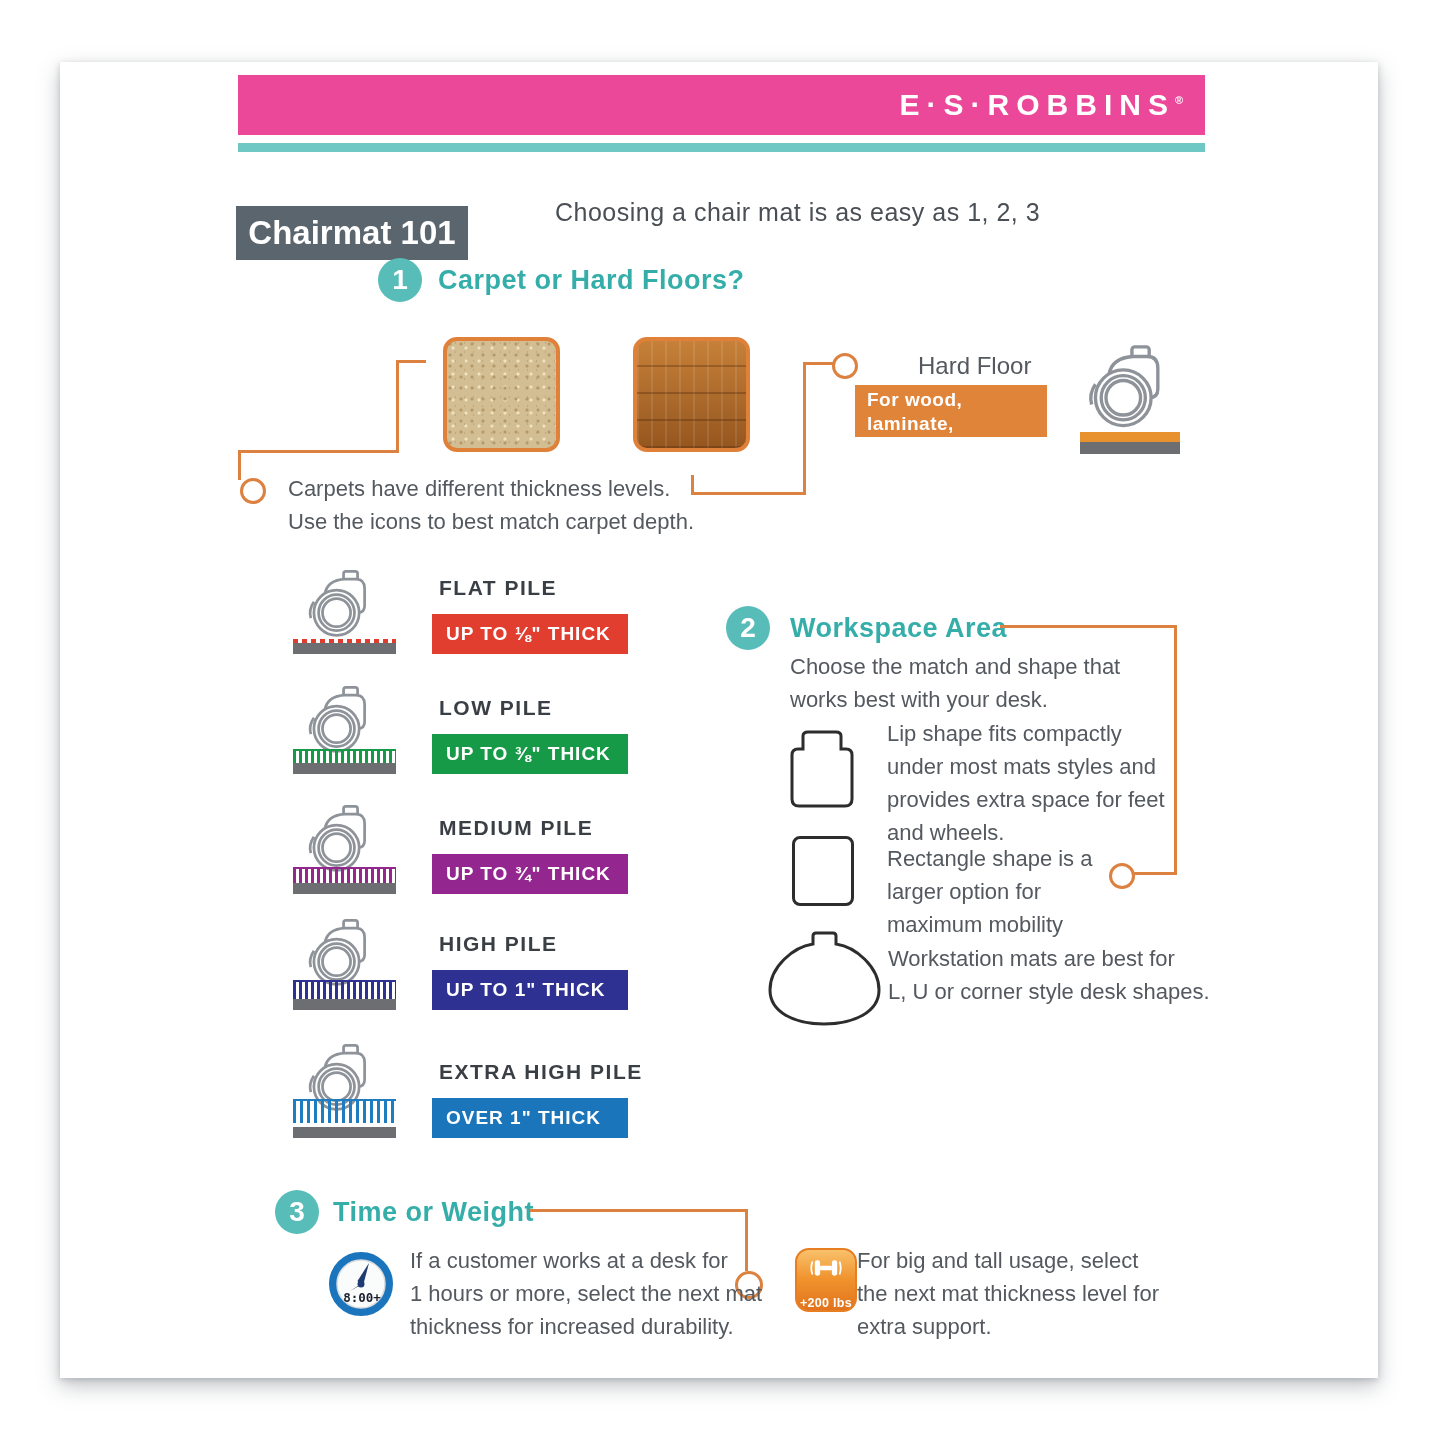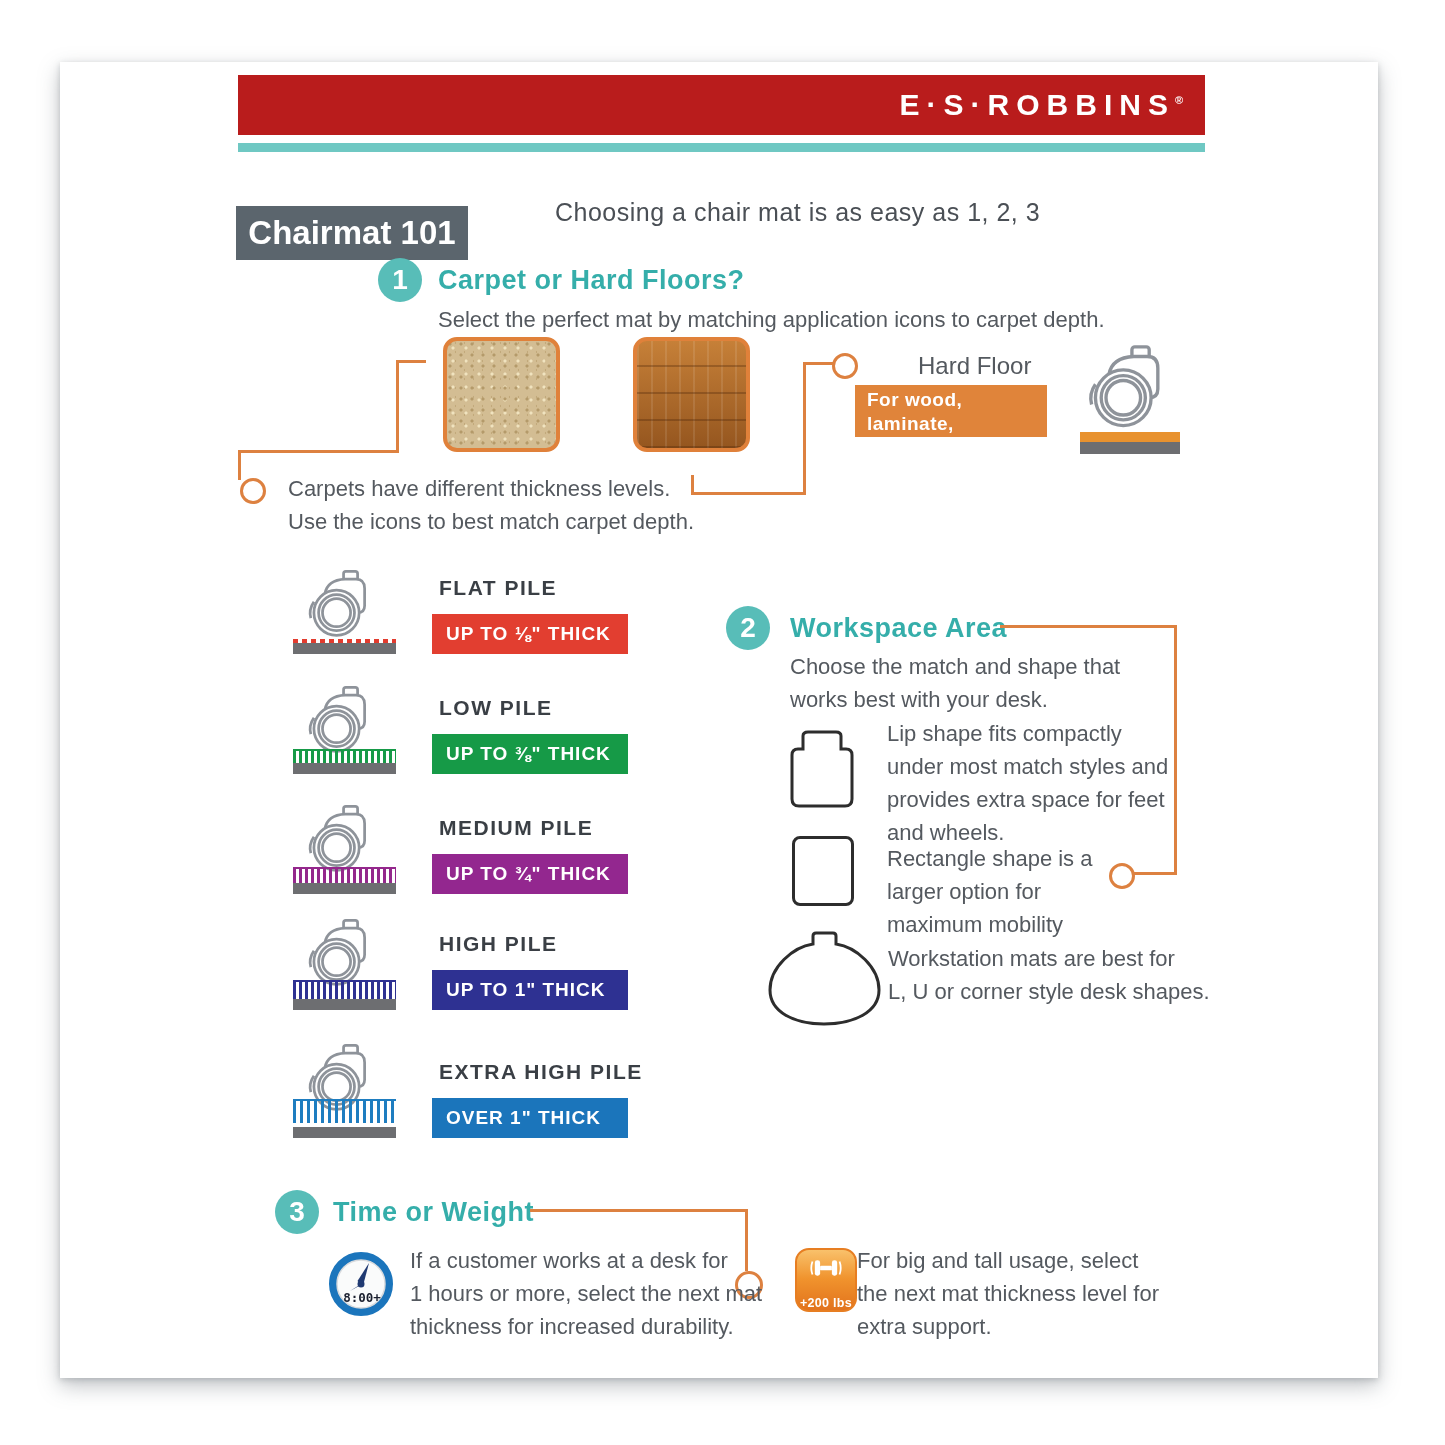--- a/index.html
+++ b/index.html
@@ -2,21 +2,21 @@
 <html><head>
 <meta charset="utf-8">
 <style>
   html,body{margin:0;padding:0;background:#ffffff;}
   .stage{position:relative;width:1445px;height:1445px;background:#ffffff;overflow:hidden;
          font-family:"Liberation Sans",sans-serif;}
   .page{position:absolute;left:60px;top:62px;width:1318px;height:1316px;background:#ffffff;
         box-shadow:0 8px 20px rgba(120,126,132,.45), 0 2px 6px rgba(120,126,132,.35);}
 
   
-  .blackbar{position:absolute;left:178px;top:13px;width:967px;height:60px;background:#b91c1c;
+  .blackbar{position:absolute;left:178px;top:13px;width:967px;height:60px;background:#ec4899;
             display:flex;align-items:center;justify-content:flex-end;padding-right:22px;box-sizing:border-box;}
   .logo{color:#ffffff;font-weight:bold;font-size:30px;letter-spacing:7px;}
   .logo sup{font-size:11px;letter-spacing:0;}
   .tealline{position:absolute;left:178px;top:81px;width:967px;height:9px;background:#6fc8c3;}
   .titlebox{position:absolute;left:176px;top:120px;width:232px;height:54px;background:#5b656d;
             color:#ffffff;font-weight:bold;font-size:33px;display:flex;align-items:center;justify-content:center;margin-top:24px;}
   .subtitle{position:absolute;left:495px;top:136px;font-size:25px;color:#4a4f55;letter-spacing:0.5px;}
 
   
   .stepnum{position:absolute;width:44px;height:44px;border-radius:50%;background:#58bdb8;color:#ffffff;
@@ -80,21 +80,20 @@
 
   <div class="blackbar">
     <div class="logo"><span>E·S·ROBBINS</span><sup>®</sup></div>
   </div>
   <div class="tealline"></div>
   <div class="titlebox">Chairmat 101</div>
   <div class="subtitle">Choosing a chair mat is as easy as 1, 2, 3</div>
 
   <div class="stepnum" style="left:318px;top:196px;">1</div>
   <div class="step-title" style="left:378px;top:203px;">Carpet or Hard Floors?</div>
-  <div class="txt" style="left:378px;top:241px;">Select the perfect mat by matching application icons to carpet depth.</div>
 
   <div class="swatch carpet-tex" style="left:383px;top:275px;"></div>
   <div class="swatch wood-tex" style="left:573px;top:275px;"></div>
 
   <div class="oline" style="left:336px;top:298px;width:30px;height:3px;"></div>
   <div class="oline" style="left:336px;top:298px;width:3px;height:93px;"></div>
   <div class="oline" style="left:178px;top:388px;width:161px;height:3px;"></div>
   <div class="oline" style="left:178px;top:388px;width:3px;height:30px;"></div>
   <div class="ocircle" style="left:180px;top:416px;"></div>
   <div class="txt" style="left:228px;top:410px;">
@@ -228,21 +227,21 @@
   <div class="txt" style="left:730px;top:588px;">
     <div>Choose the match and shape that</div>
     <div>works best with your desk.</div>
   </div>
 
   <svg style="position:absolute;left:730px;top:668px;" width="64" height="78" viewBox="0 0 64 78">
     <path d="M18 2 H46 Q51 2 51 6 V19 H56 Q62 19 62 25 V69 Q62 76 55 76 H9 Q2 76 2 69 V25 Q2 19 8 19 H13 V6 Q13 2 18 2 Z" fill="none" stroke="#2d2d2d" stroke-width="3"></path>
   </svg>
   <div class="txt" style="left:827px;top:655px;">
     <div>Lip shape fits compactly</div>
-    <div>under most match styles and</div>
+    <div>under most mats styles and</div>
     <div>provides extra space for feet</div>
     <div>and wheels.</div>
   </div>
 
   <div class="rectshape"></div>
   <div class="txt" style="left:827px;top:780px;">
     <div>Rectangle shape is a</div>
     <div>larger option for</div>
     <div>maximum mobility</div>
   </div>

